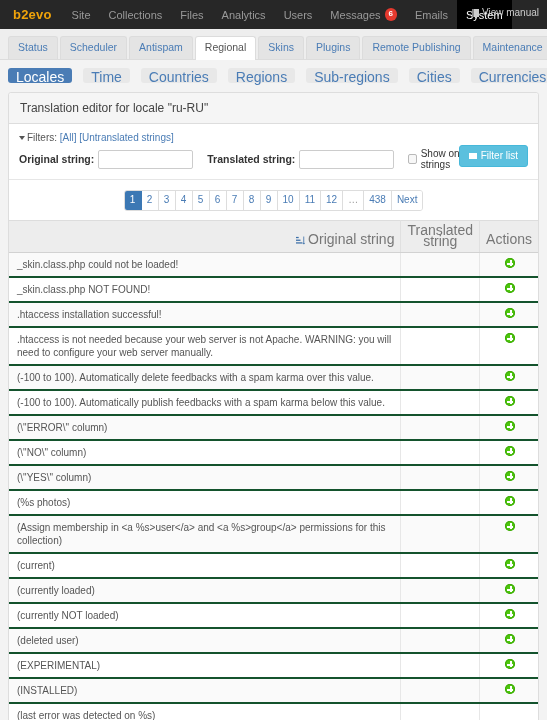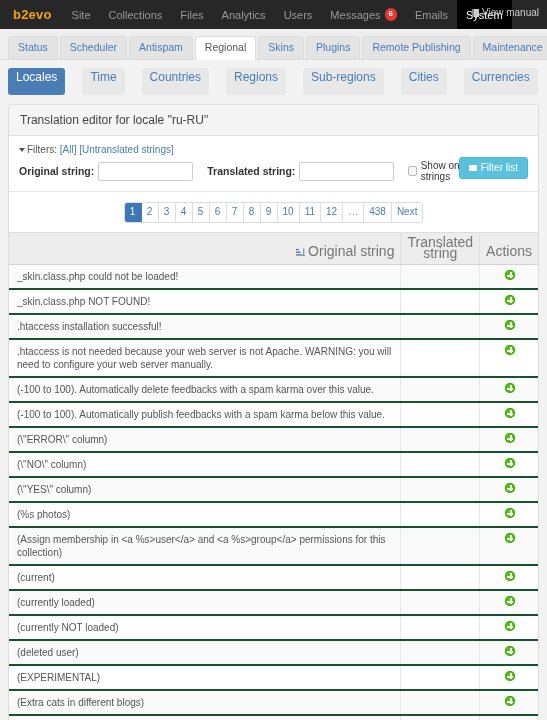--- a/index.html
+++ b/index.html
@@ -95,26 +95,26 @@
   }
 
   
   .subtabbar {
     background: #f3f3f3;
     padding: 8px 8px 7px 8px;
     display: flex;
     align-items: center;
   }
   .subtab {
-    font-size: 12px;
+    font-size: 14px;
     color: #4a7cb5;
-    padding: 3px 8px 12px;
+    padding: 3px 8px 0;
     background: #e8e8e8;
     border-radius: 3px;
-    margin-right: 17px;
+    margin-right: 11px;
     cursor: pointer;
     line-height: 12px;
     white-space: nowrap;
   }
   .subtab.active {
     background: #4a7cb5;
     color: #fff;
   }
 
   
@@ -494,25 +494,20 @@
           <td>(deleted user)</td>
           <td class="td-trans"></td>
           <td class="td-act"><span class="plus-ico"></span></td>
         </tr>
         <tr>
           <td>(EXPERIMENTAL)</td>
           <td class="td-trans"></td>
           <td class="td-act"><span class="plus-ico"></span></td>
         </tr>
         <tr>
-          <td>(Extra cats in different blogs)</td>
-          <td class="td-trans"></td>
-          <td class="td-act"><span class="plus-ico"></span></td>
-        </tr>
-        <tr>
           <td>(INSTALLED)</td>
           <td class="td-trans"></td>
           <td class="td-act"><span class="plus-ico"></span></td>
         </tr>
         <tr>
           <td>(last error was detected on %s)</td>
           <td class="td-trans"></td>
           <td class="td-act"></td>
         </tr>
       </tbody>

